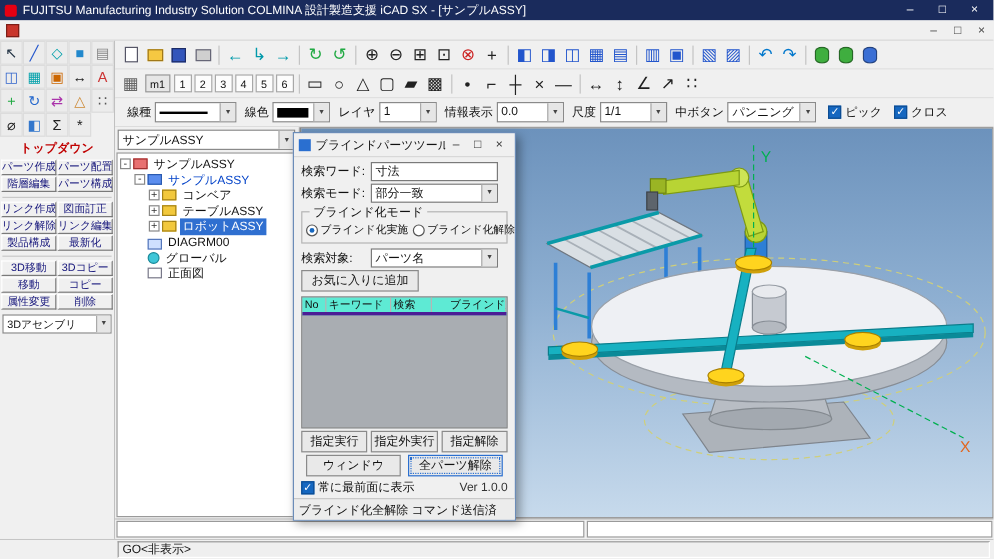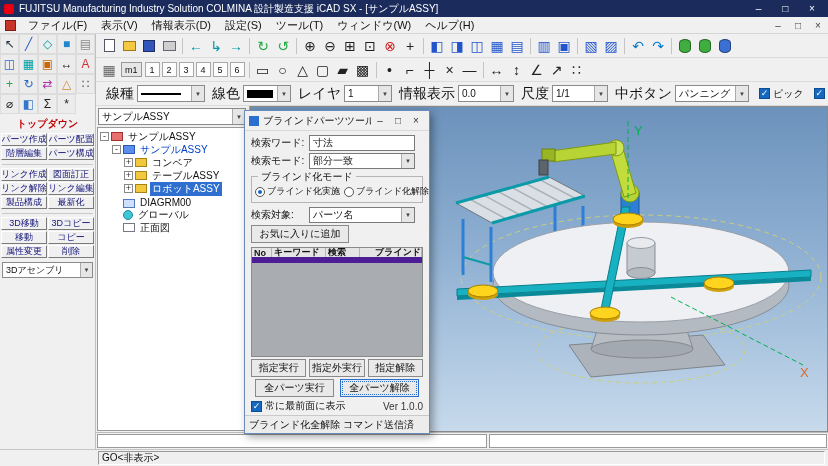--- a/index.html
+++ b/index.html
@@ -25,21 +25,21 @@
   .sep { width:1px; height:16px; background:#c4c4c4; margin:0 3px; flex:none; }
   .ic-page { width:11px; height:13px; background:#fff; border:1px solid #556; display:block; }
   .ic-folder { width:13px; height:10px; background:#f5c842; border:1px solid #a07818; display:block; }
   .ic-floppy { width:12px; height:12px; background:#3355bb; border:1px solid #1c2b66; display:block; }
   .ic-printer { width:13px; height:10px; background:#cfcfcf; border:1px solid #667; display:block; }
   .ic-cyl { width:12px; height:14px; border-radius:6px / 4px; border:1px solid rgba(0,0,0,.4); display:block; }
   .m1-label { font-size:9px; border:1px solid #999; background:#e6e6e6; padding:0 3px; height:15px; display:flex; align-items:center; margin:0 2px; flex:none; }
   .num-btn { width:15px; height:15px; font-size:9px; display:flex; align-items:center; justify-content:center; border:1px solid #a8a8a8; background:#fdfdfd; margin:0 1px; flex:none; }
 
   
-  .attr-label { font-size:14px; margin:0 3px 0 7px; white-space:nowrap; }
+  .attr-label { font-size:10px; margin:0 3px 0 7px; white-space:nowrap; }
   .combo { background:#fff; border:1px solid #8a8a8a; height:17px; display:flex; align-items:center; font-size:10px; padding-left:3px; flex:none; }
   .combo .arrow { margin-left:auto; width:13px; background:#e6e6e6; border-left:1px solid #aaa; align-self:stretch; display:flex; align-items:center; justify-content:center; font-size:6px; color:#444; }
   .line-preview { width:40px; border-top:2px solid #000; height:0; }
   .color-preview { width:26px; height:8px; background:#000; }
   .chk { width:11px; height:11px; background:#1567c0; border:1px solid #0c4c92; color:#fff; font-size:9px; line-height:9px; text-align:center; margin:0 3px 0 10px; flex:none; }
   .chk::before { content:"✓"; }
   .chk-label { font-size:10px; white-space:nowrap; }
 
   
   .body-row { display:flex; height:415px; }
@@ -103,21 +103,21 @@
   .rdot { width:10px; height:10px; border:1px solid #555; border-radius:50%; margin-right:2px; position:relative; background:#fff; flex:none; }
   .rdot.on::after { content:""; position:absolute; left:2px; top:2px; right:2px; bottom:2px; background:#1567c0; border-radius:50%; }
   .btn { background:#e9e9e9; border:1px solid #8a8a8a; height:18px; display:flex; align-items:center; justify-content:center; font-size:10px; white-space:nowrap; }
   .btn.disabled { color:#9a9a9a; }
   .btn.focused { border:1px solid #2a6fd0; outline:1px dotted #2a6fd0; outline-offset:-3px; }
   .run-row { display:flex; gap:4px; flex:none; }
   .run-row .btn.run { width:92px; }
   .run-row .btn.abort { width:74px; }
   .fav-btn { width:98px; flex:none; }
   .tbl { border:1px solid #8a8a8a; background:#a9adb2; flex:1; min-height:56px; display:flex; flex-direction:column; margin-top:2px; }
-  .tbl-head { display:flex; background:#e5e5e5; border-bottom:6px solid #4c1d95; height:15px; flex:none;font-weight:bold; }
+  .tbl-head { display:flex; background:#5eead4; border-bottom:3px solid #4c1d95; height:15px; flex:none; }
   .tbl-head span { border-right:1px solid #b5b5b5; padding:0 2px; font-size:9px; display:flex; align-items:center; white-space:nowrap; overflow:hidden; }
   .tbl-body { flex:1; background:#a9adb2; }
   .b3-row { display:flex; gap:3px; flex:none; }
   .b3-row .btn { flex:1; }
   .b2-row { display:flex; gap:6px; flex:none; padding:0 4px; }
   .b2-row .btn { flex:1; }
   .chk-row { display:flex; align-items:center; flex:none; }
   .chk-row .chk { margin:0 3px 0 0; }
   .ver { margin-left:auto; color:#333; }
   .dlg-status { height:18px; border-top:1px solid #c9c9c9; background:#ececec; display:flex; align-items:center; padding:0 4px; font-size:10px; flex:none; white-space:nowrap; overflow:hidden; }
@@ -130,29 +130,20 @@
   <span class="title">FUJITSU Manufacturing Industry Solution COLMINA 設計製造支援 iCAD SX - [サンプルASSY]</span>
   <span class="win-btns">
     <span class="win-btn">–</span>
     <span class="win-btn">□</span>
     <span class="win-btn">×</span>
   </span>
 </div>
 
 <div class="menubar">
   <span class="menu-sys-icon"></span>
-  <span id="menu-items" style="display:flex;">
-      <div class="menu-item">ファイル(F)</div>
-      <div class="menu-item">表示(V)</div>
-      <div class="menu-item">情報表示(D)</div>
-      <div class="menu-item">設定(S)</div>
-      <div class="menu-item">ツール(T)</div>
-      <div class="menu-item">ウィンドウ(W)</div>
-      <div class="menu-item">ヘルプ(H)</div>
-    </span>
   <span class="child-controls">
     <span class="win-btn">–</span>
     <span class="win-btn">□</span>
     <span class="win-btn">×</span>
   </span>
 </div>
 
 <div class="body-row">
 
   <div class="left-col">
@@ -533,21 +524,21 @@
           <span style="flex: 1 1 0%; margin-left: 13px;">ブラインド対象</span>
         </div>
       <div class="tbl-body"></div>
     </div>
     <div class="b3-row">
       <span class="btn">指定実行</span>
       <span class="btn">指定外実行</span>
       <span class="btn">指定解除</span>
     </div>
     <div class="b2-row">
-      <span class="btn">全パーツ実行</span>
+      <span class="btn">ウィンドウ</span>
       <span class="btn focused">全パーツ解除</span>
     </div>
     <div class="chk-row">
       <span class="chk"></span>
       <span>常に最前面に表示</span>
       <span class="ver">Ver 1.0.0</span>
     </div>
   </div>
   <div class="dlg-status">ブラインド化全解除 コマンド送信済</div>
 </div>

